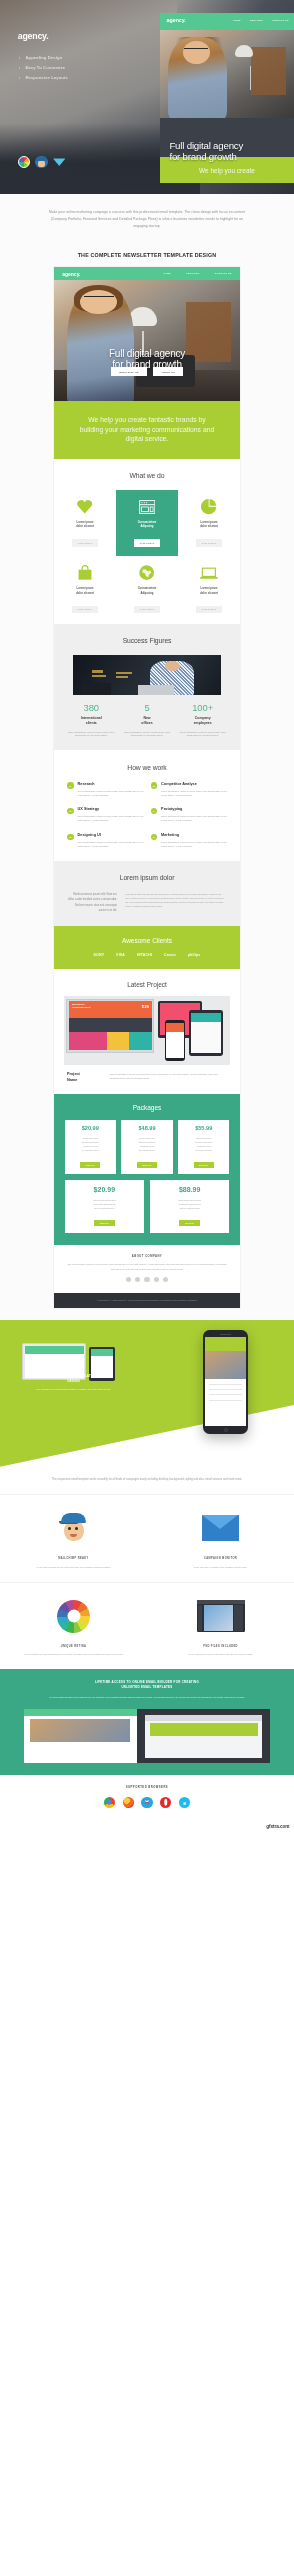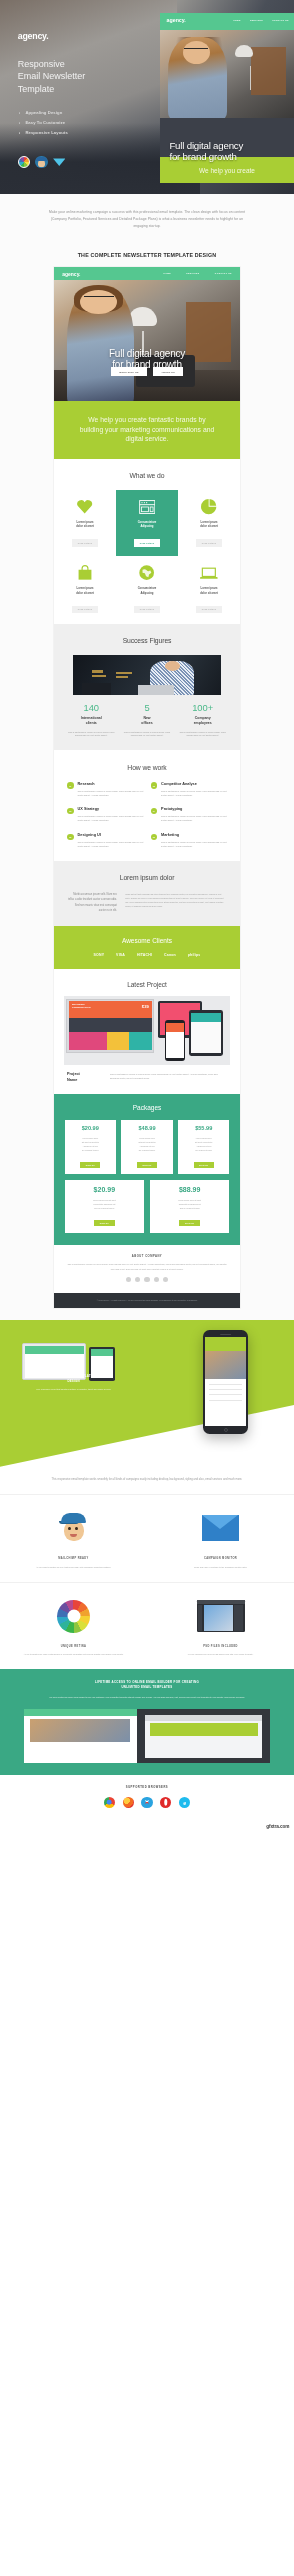--- a/index.html
+++ b/index.html
@@ -375,25 +375,20 @@
 <body>
 
 <div class="page">
 
   <div class="hero">
     <div class="hero-blur-left"></div>
     <div class="hero-dark-bottom"></div>
 
     <div class="hero-left">
       <div class="hero-logo">agency.</div>
-      <div class="hero-title">
-        <div>Responsive</div>
-        <div>Email Newsletter</div>
-        <div>Template</div>
-      </div>
       <ul class="hero-list">
         <li>Appealing Design</li>
         <li>Easy To Customize</li>
         <li>Responsive Layouts</li>
       </ul>
     </div>
 
     <div class="hero-badges">
       <span class="badge mc-wheel"></span>
       <span class="badge mc-monkey"></span>
@@ -559,21 +554,21 @@
           <div class="win m2"></div>
           <div class="win m3"></div>
           <div class="win m4"></div>
           <div class="chair"></div>
           <div class="guy"></div>
           <div class="ghead"></div>
           <div class="lap"></div>
         </div>
         <div class="stats">
           <div class="stat">
-            <div class="num">140</div>
+            <div class="num">380</div>
             <div class="lab" style="white-space: pre-line;">International
 clients</div>
             <div class="desc">This is Photoshop's version of Lorem Ipsum. Proin gravida nibh vel velit auctor aliquet.</div>
           </div>
           <div class="stat">
             <div class="num">5</div>
             <div class="lab" style="white-space: pre-line;">New
 offices</div>
             <div class="desc">This is Photoshop's version of Lorem Ipsum. Proin gravida nibh vel velit auctor aliquet.</div>
           </div>

